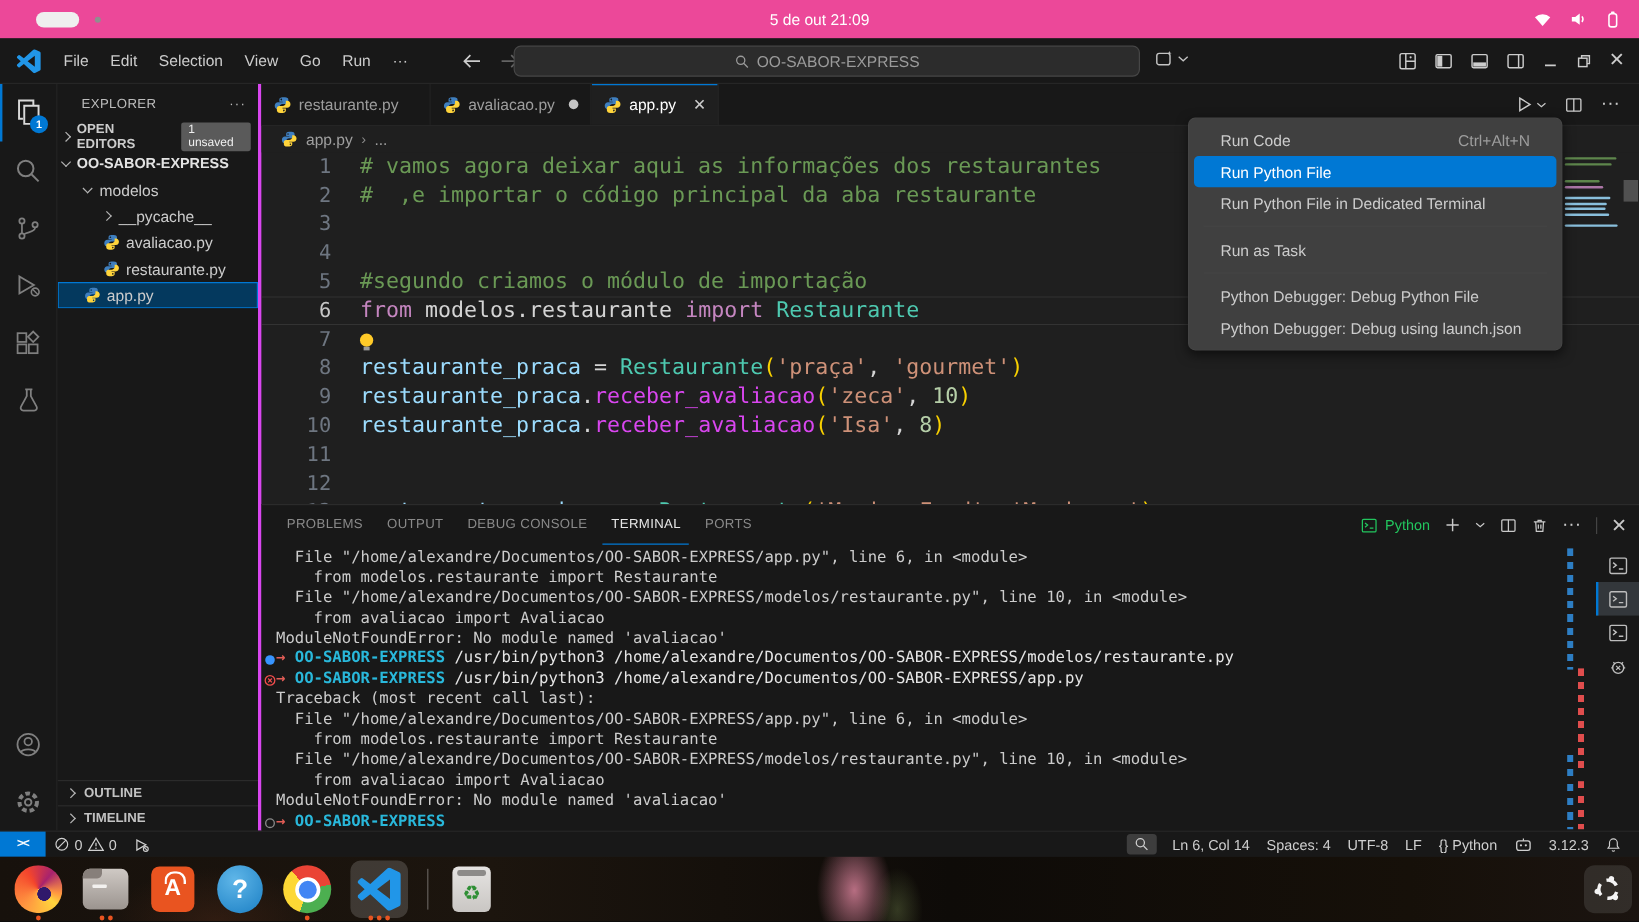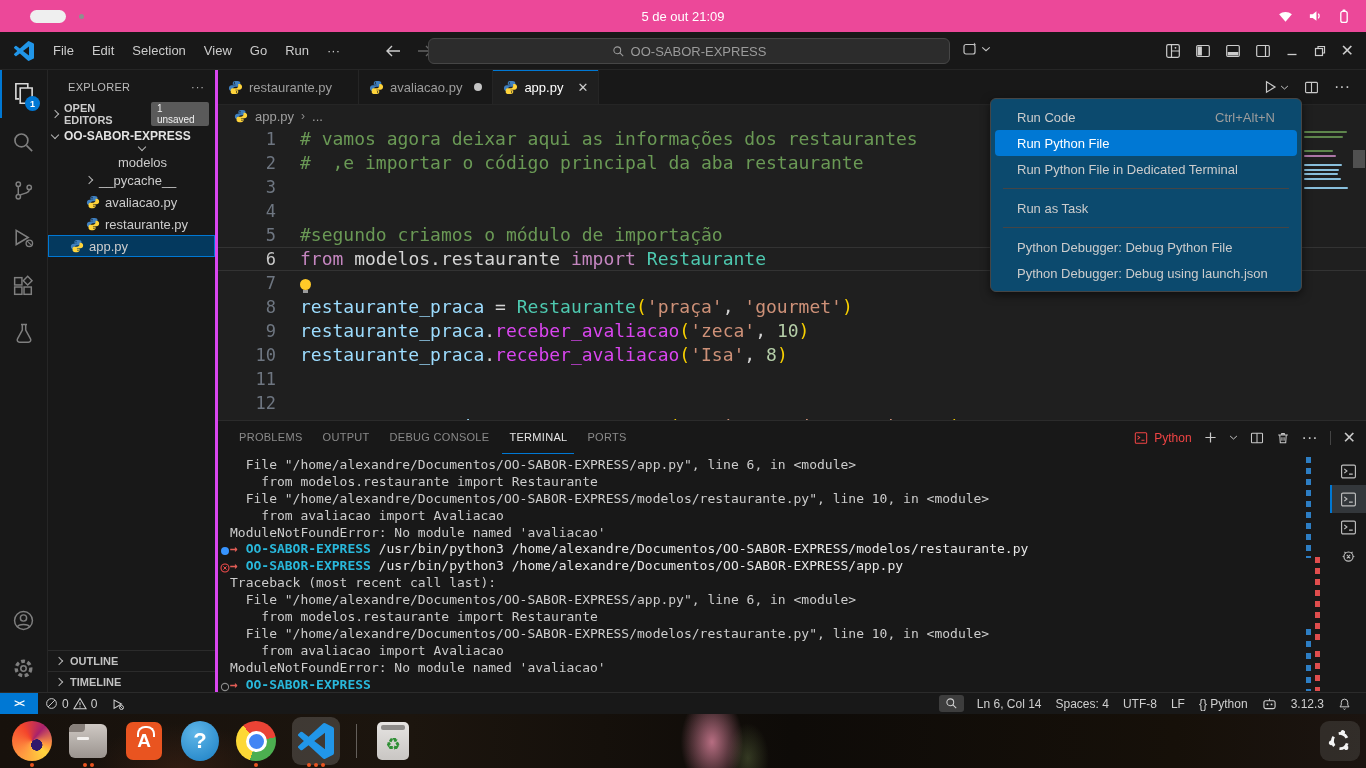--- a/index.html
+++ b/index.html
@@ -76,35 +76,35 @@
   .code-line.current .gutter{color:#c7c7c7}
   .tk-c{color:#6A9955}.tk-k{color:#C586C0}.tk-v{color:#9CDCFE}.tk-cl{color:#4EC9B0}
   .tk-s{color:#CE9178}.tk-n{color:#B5CEA8}.tk-p{color:#f8d000}.tk-w{color:#d4d4d4}.tk-f{color:#d946ef}
   .bulb{display:inline-block;width:11px;height:11px;border-radius:50%;background:#ffca28;position:relative;vertical-align:-1px}
   .bulb::after{content:"";position:absolute;left:3px;bottom:-3px;width:5px;height:3px;background:#9a9a9a}
   .minimap{position:absolute;top:2px;right:16px;width:46px}
   .mm-bar{position:absolute;height:2px;opacity:.85;border-radius:1px}
   .vthumb{position:absolute;right:1px;top:23px;width:12px;height:18px;background:#505050}
 
   
-  .ctxmenu{position:absolute;left:990px;top:98px;width:312px;background:#0c4a6e;border:1px solid #454545;border-radius:6px;
+  .ctxmenu{position:absolute;left:990px;top:98px;width:312px;background:#404040;border:1px solid #454545;border-radius:6px;
     box-shadow:0 3px 10px rgba(0,0,0,.55);padding:5px 0;z-index:100;font-size:13px;color:#cccccc}
   .ctx-item{height:26px;display:flex;align-items:center;padding:0 22px;margin:0 4px;border-radius:4px}
   .ctx-item.selected{background:#0078d4;color:#ffffff}
   .ctx-shortcut{margin-left:auto;color:#9d9d9d}
   .ctx-sep{height:1px;background:#454545;margin:6px 12px}
 
   
   .panel{height:272px;background:#181818;border-top:1px solid #2b2b2b;position:relative;display:flex;flex-direction:column}
   .panel-head{height:33px;display:flex;align-items:center;padding:0 10px 0 14px;flex:none}
   .panel-tabs{display:flex;gap:6px}
   .panel-tab{padding:0 7px;height:33px;line-height:33px;font-size:11px;letter-spacing:.3px;color:#8a8a8a}
   .panel-tab.active{color:#e6e6e6;box-shadow:inset 0 -1px 0 #0078d4}
   .panel-actions{margin-left:auto;display:flex;align-items:center;gap:12px;color:#c9c9c9}
-  .shell-label{display:flex;align-items:center;gap:6px;font-size:12px;color:#ef4444}
+  .shell-label{display:flex;align-items:center;gap:6px;font-size:12px;color:#22c55e}
   .pa-sep{width:1px;height:14px;background:#444}
   .pa-close{font-size:16px}
   .term{flex:1;position:relative;font-family:"DejaVu Sans Mono",monospace;font-size:13px;color:#cccccc;
     padding:3px 0 0 12px;overflow:hidden}
   .term-line{height:16.9px;white-space:pre;position:relative}
   .term-marker{position:absolute;left:-10px;top:3px;width:10px;height:10px}
   .t-arr{color:#e25d56;font-weight:700}
   .t-name{color:#29b8db;font-weight:700}
   .t-cmd{color:#e6e6e6}
   .deco{position:absolute;width:5px;z-index:3}
@@ -363,21 +363,21 @@
       <div class="sb-open">
         <span class="chev"></span>
         <span>OPEN EDITORS</span>
         <span class="sb-badge">1 unsaved</span>
       </div>
       <div class="sb-root">
         <span style="padding-left:4px" class="chev open"></span>
         <span>OO-SABOR-EXPRESS</span>
       </div>
       <div>
-          <div class="tree-row" style="padding-left: 22px; flex-direction: column;">
+          <div class="tree-row" style="padding-left: 22px;">
             <span class="chev open"></span>
             <span>modelos</span>
           </div>
           <div class="tree-row" style="padding-left: 38px;">
             <span class="chev"></span>
             <span>__pycache__</span>
           </div>
           <div class="tree-row" style="padding-left: 38px;">
             <span class="icon">
               <svg viewBox="0 0 16 16" width="14" height="14">

